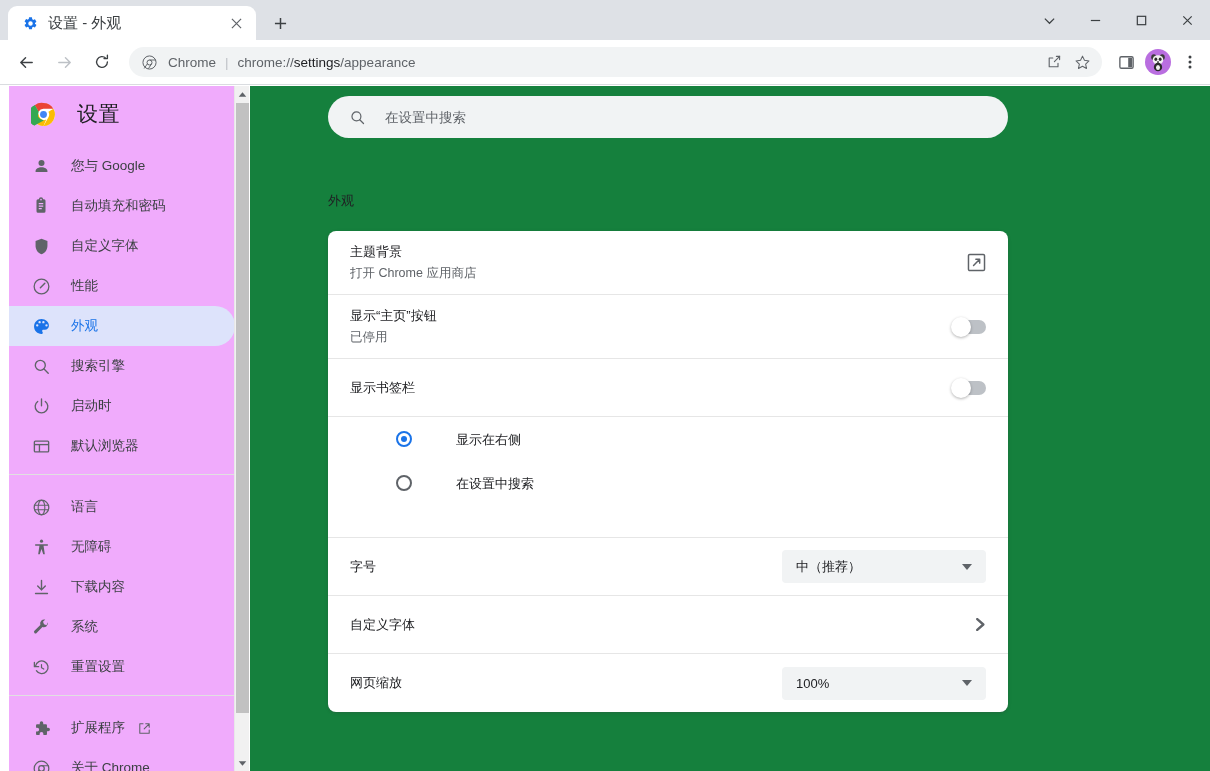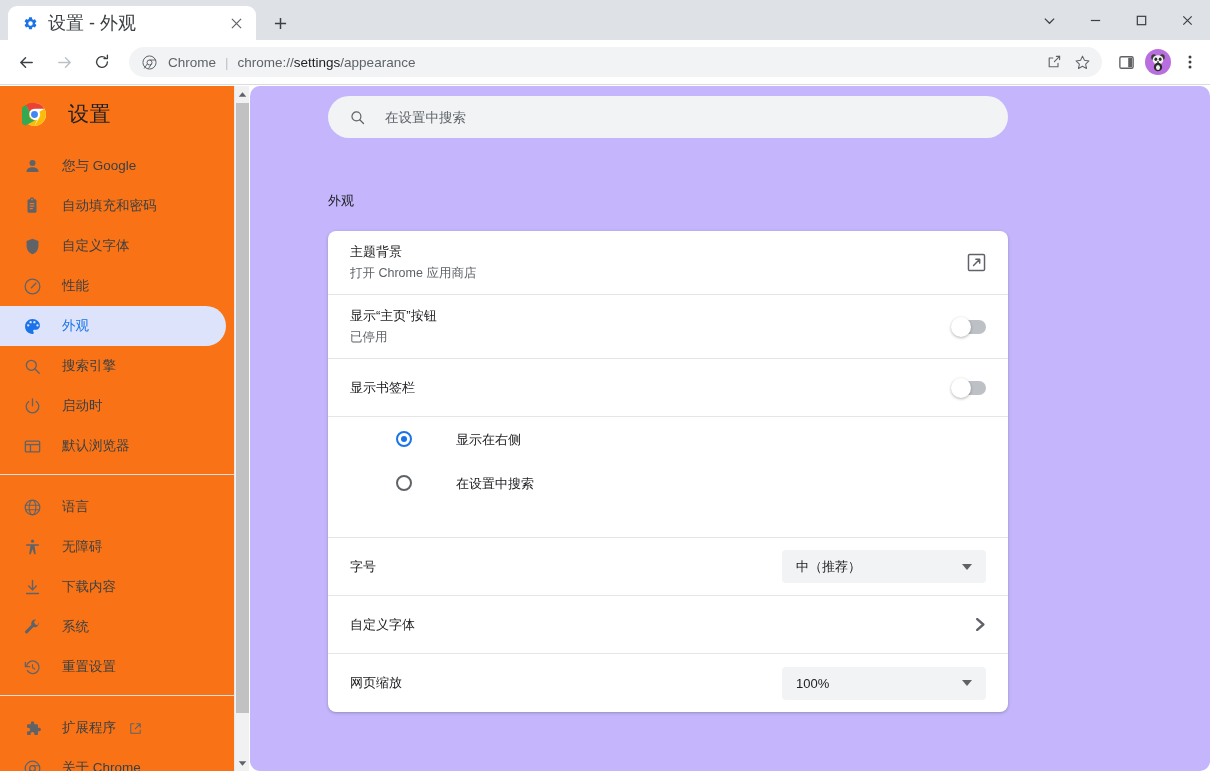--- a/index.html
+++ b/index.html
@@ -25,21 +25,21 @@
     display: flex; align-items: center;
     padding: 0 10px 0 14px;
     cursor: default;
   }
   .tab-favicon {
     width: 16px; height: 16px; flex: 0 0 16px; margin-right: 10px;
     display: flex; align-items: center; justify-content: center;
   }
   .tab-title {
     flex: 1 1 auto;
-    font-size: 18px; color: #3c4043;
+    font-size: 15px; color: #3c4043;
     white-space: nowrap; overflow: hidden; text-overflow: ellipsis;
   }
   .tab-close {
     width: 20px; height: 20px; flex: 0 0 20px;
     display: flex; align-items: center; justify-content: center;
     border-radius: 50%;
   }
   .new-tab {
     width: 28px; height: 28px; margin-left: 10px; margin-bottom: 3px;
     display: flex; align-items: center; justify-content: center;
@@ -92,22 +92,22 @@
     display: flex; align-items: center; justify-content: center;
     margin: 0 3px;
     overflow: hidden;
   }
 
   
   .page { position: absolute; top: 86px; left: 0; width: 1210px; height: 685px; background:#fff; }
 
   
   .sidebar {
-    position: absolute; left: 0; top: 0; width: 234px; height: 685px;
-    background: #f97316;
+    position: absolute; left: 9px; top: 0; width: 234px; height: 685px;
+    background: #f0abfc;
     overflow: hidden;
   }
   .settings-header {
     display: flex; align-items: center;
     height: 56px; padding-left: 22px;
   }
   .settings-logo { width: 25px; height: 25px; margin-right: 21px; }
   .settings-title { font-size: 21px; color: #202124; letter-spacing: .5px;}
   .nav-list { padding-top: 4px; }
   .nav-item {
@@ -134,21 +134,21 @@
   .sb-arrow.top { position:absolute; top: 0; left: 0; }
   .sb-arrow.bottom { position:absolute; bottom: 0; left: 0; }
   .sb-thumb {
     position: absolute; left: 1px; top: 17px; width: 13px; height: 610px;
     background: #c1c1c1; border-radius: 0;
   }
 
   
   .main {
     position: absolute; left: 250px; top: 0; right: 0; bottom: 0;
-    background: #c4b5fd; overflow: hidden; border-radius: 10px;
+    background: #15803d; overflow: hidden;
   }
   .search-row { padding: 10px 0 0 0; display:flex; justify-content:flex-start; }
   .search-box {
     margin-left: 78px;
     width: 680px; height: 42px;
     background: #f1f3f4;
     border-radius: 22px;
     display: flex; align-items: center;
     padding-left: 20px;
   }

